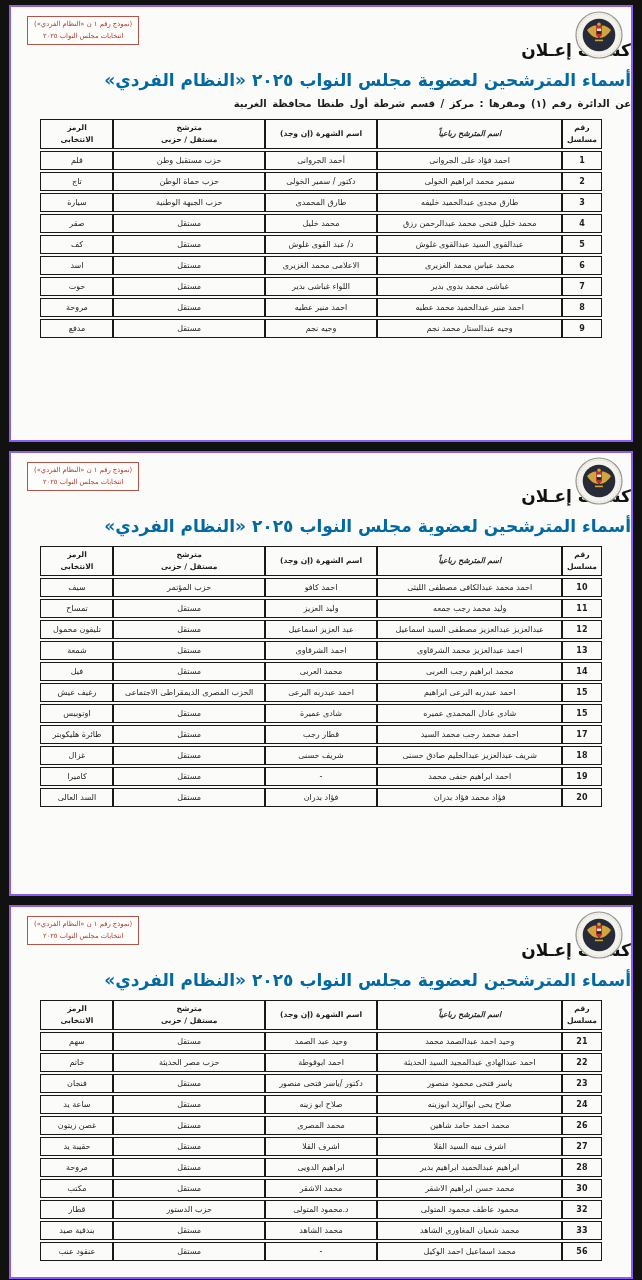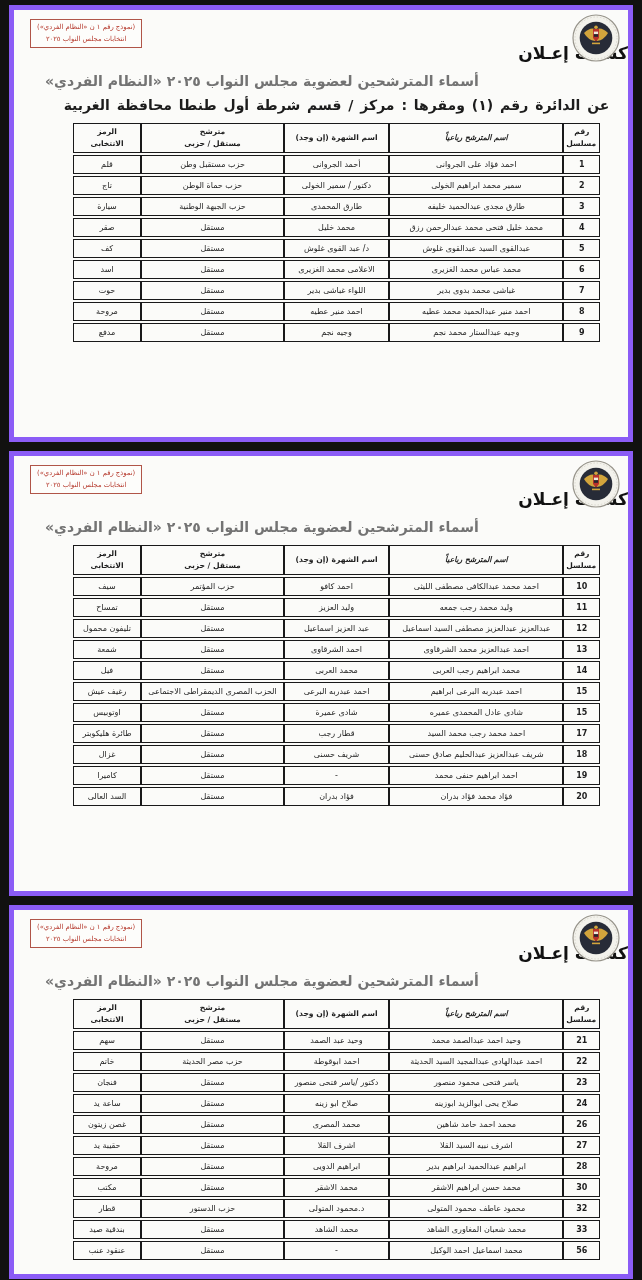--- a/index.html
+++ b/index.html
@@ -7,25 +7,24 @@
   body {
     width: 642px; height: 1280px;
     background: #111110;
     font-family: "DejaVu Sans", "Liberation Sans", sans-serif;
     overflow: hidden;
   }
   #pages { padding: 5px 9px 0 9px; }
   .page {
     position: relative;
     background: #fbfbf9;
-    border: 5px solid #8b5cf6;
+    border: 2px solid #8b5cf6;
     direction: rtl;
     margin-bottom: 9px;
     overflow: hidden;
-    padding-left: 31px;
   }
   #pages .page:nth-child(1) { height: 437px; }
   #pages .page:nth-child(2) { height: 445px; }
   #pages .page:nth-child(3) { height: 374px; margin-bottom: 0; }
 
   .form-box {
     position: absolute; left: 16px; top: 9px;
     border: 1px solid #b05548;
     color: #b5382b;
     font-size: 6.8px; line-height: 1.7;
@@ -38,30 +37,29 @@
 
   .page-title {
     text-align: right;
     font-weight: bold;
     font-size: 17px;
     color: #121212;
     margin: 0;
     padding-top: 33px;
   }
   .subtitle {
-    text-align: left;
+    text-align: right;
     font-weight: bold;
-    font-size: 14px;
-    color: #737373;
+    font-size: 17px;
+    color: #0369a1;
     margin-top: 10px;
   }
   .district {
-    text-align: center;
     font-weight: bold;
-    font-size: 14px;
+    font-size: 10px;
     color: #1c1c1c;
     margin-top: 8px;
     word-spacing: 2px;
   }
   table.cands {
     width: 90.5%;
     margin: 8px auto 0 auto;
     border-collapse: separate;
     border-spacing: 0 2px;
     direction: rtl;

